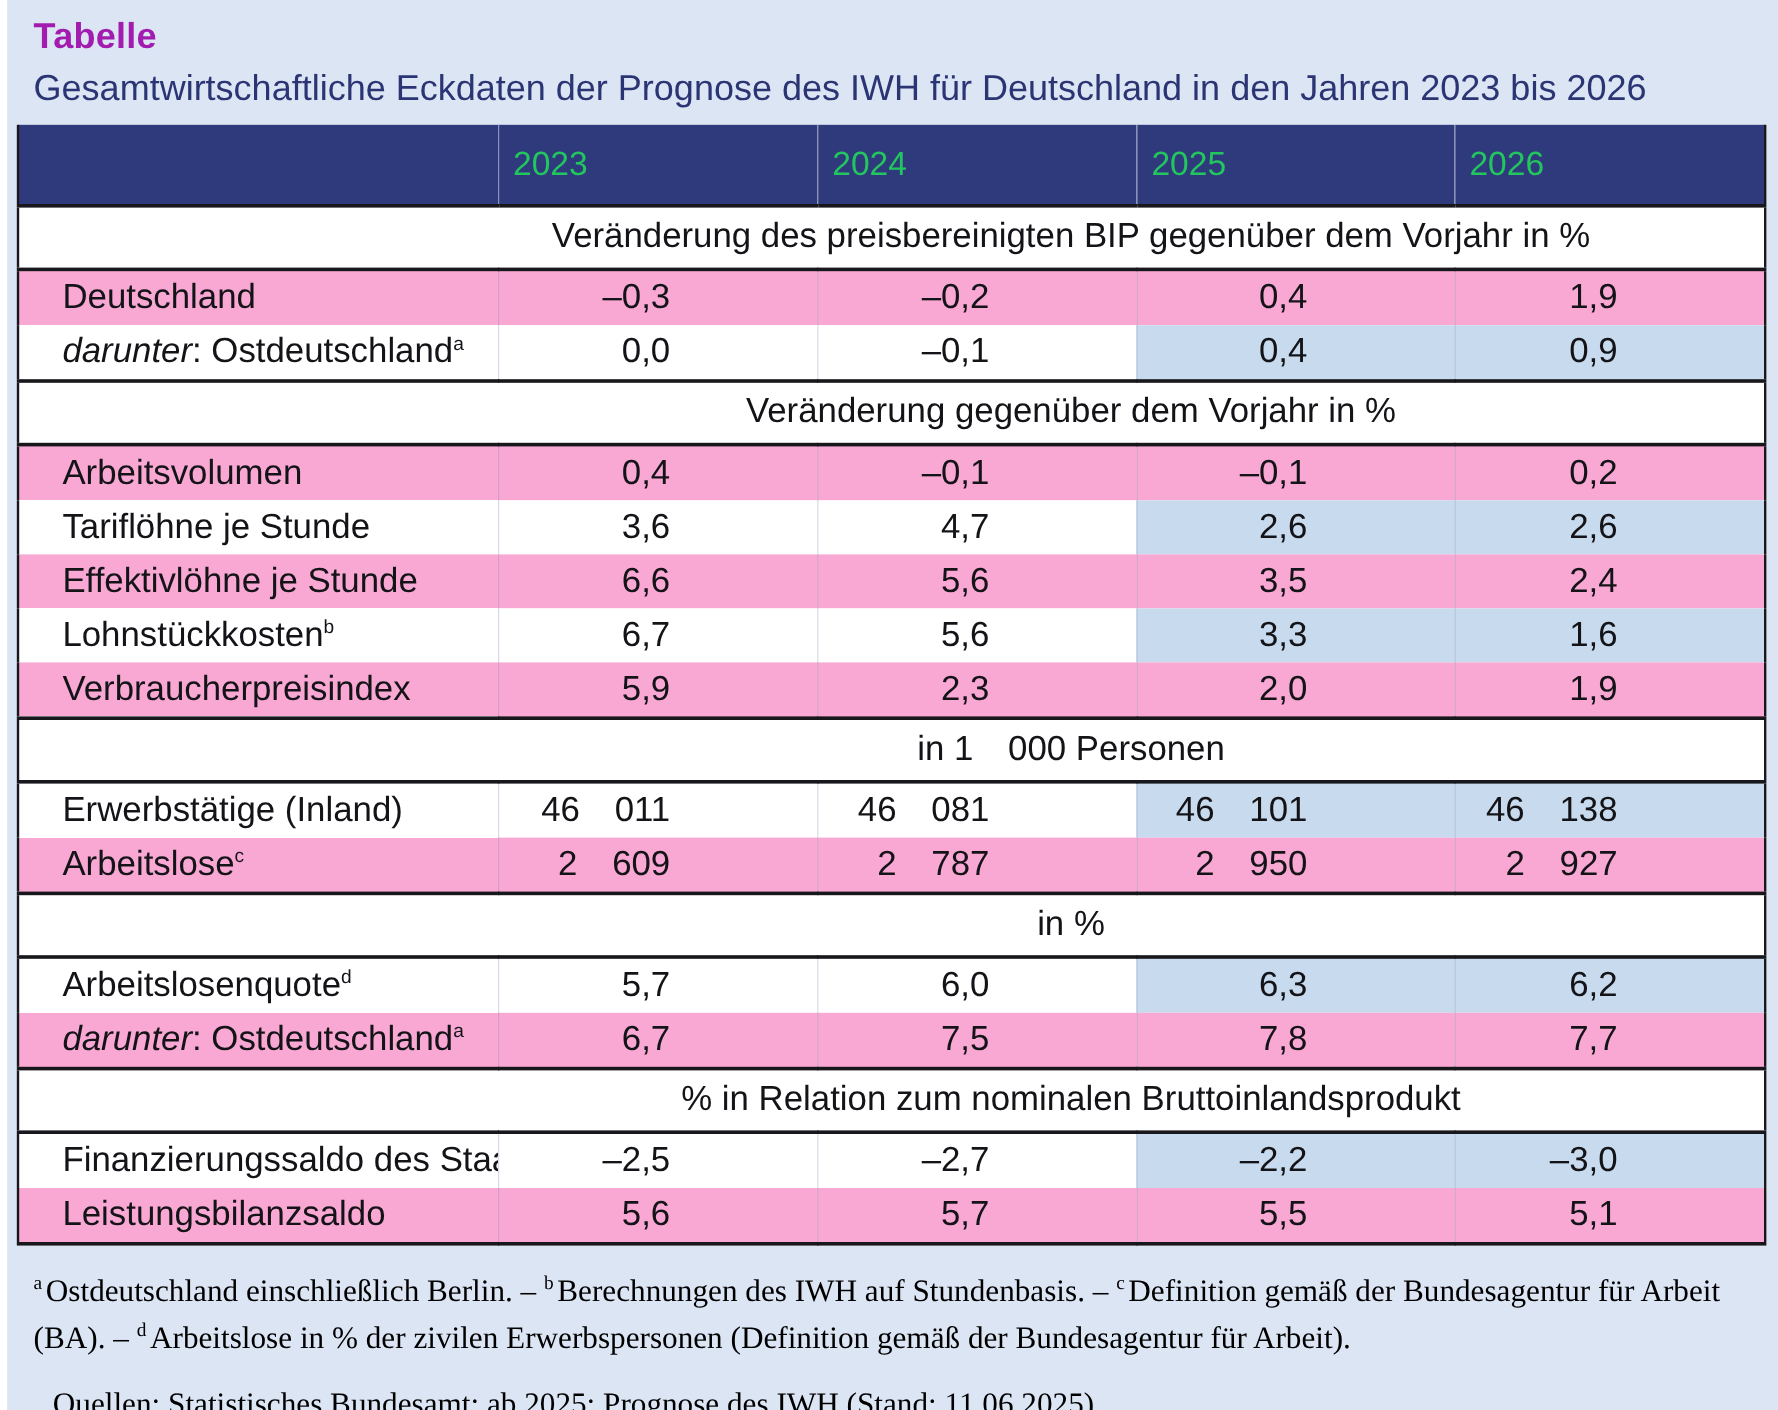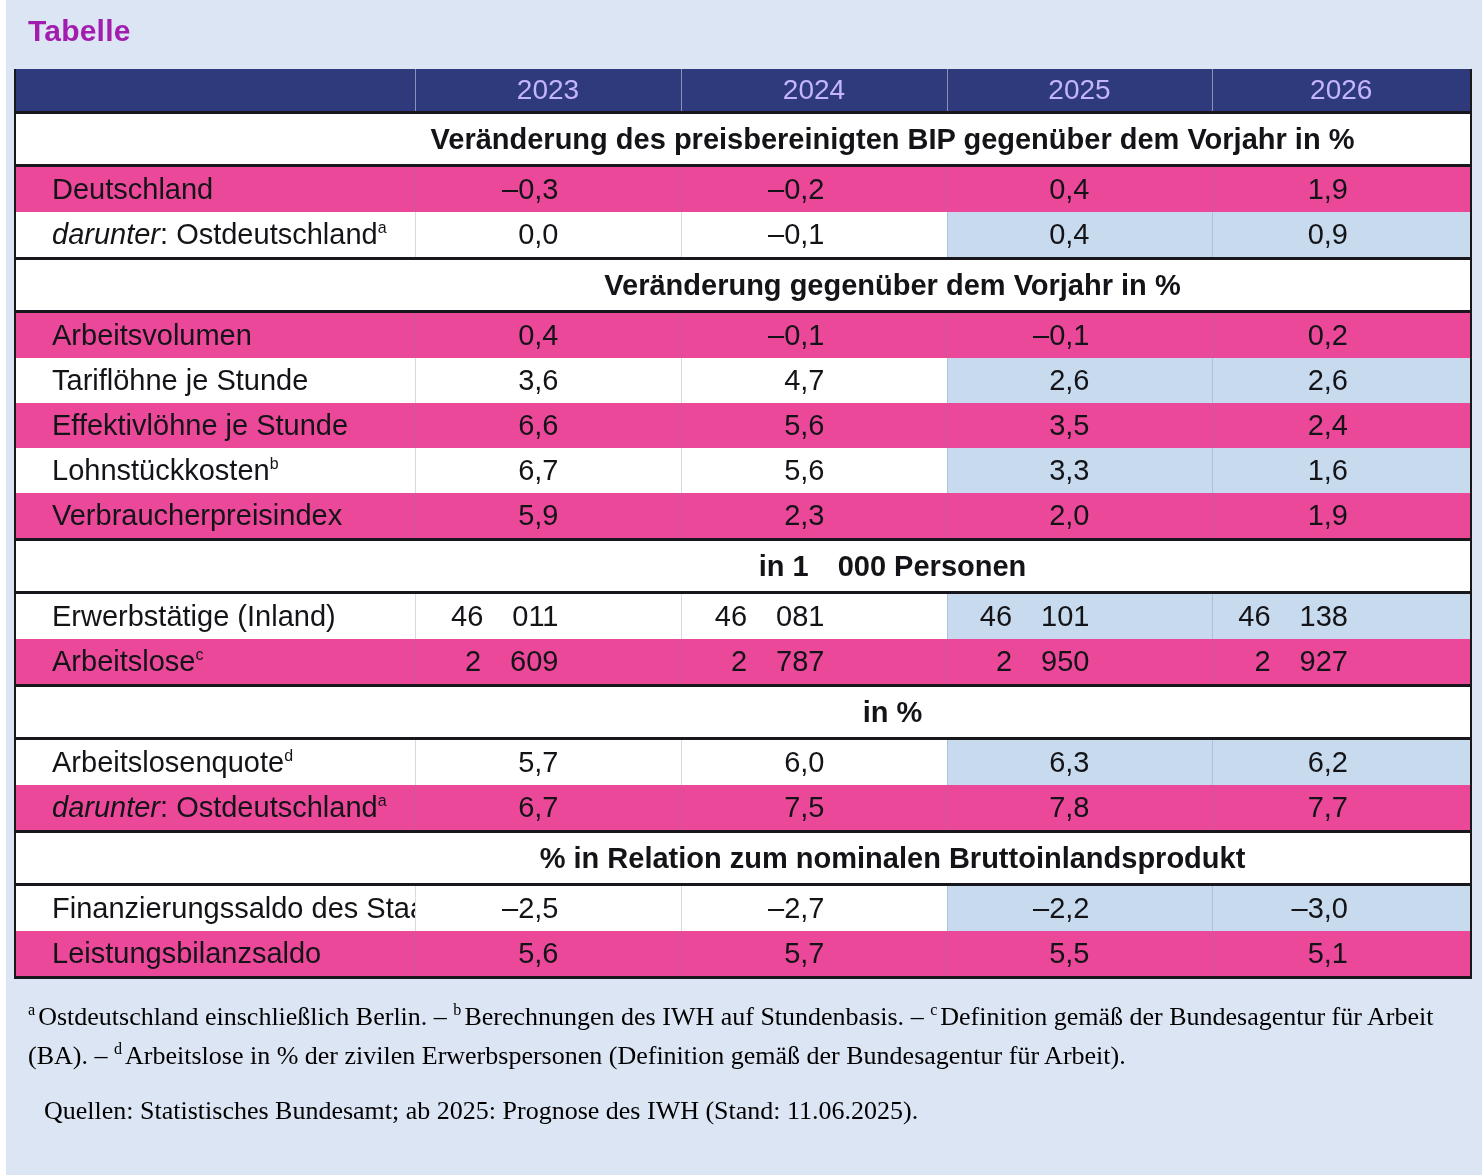--- a/index.html
+++ b/index.html
@@ -12,28 +12,28 @@
   .subtitle{font-size:30px;font-weight:400;color:#2b3574;line-height:1.15;margin:0;}
 
   
   .tablewrap{padding:0 8px;}
   table{width:1456px;border-collapse:collapse;table-layout:fixed;background:#ffffff;
         border-left:2px solid #17171c;border-right:2px solid #17171c;border-bottom:3px solid #17171c;
         color:#141418;font-size:29px;}
   col.c-label{width:400px;}
   col.c-y1{width:266px;} col.c-y2{width:266px;} col.c-y3{width:265px;} col.c-y4{width:259px;}
 
-  thead th{background:#2f3a7d;color:#c4b5fd;font-weight:400;font-size:28px;height:42px;
-           text-align:center;padding:0;border-bottom:3px solid #17171c;}
+  thead th{background:#2f3a7d;color:#22c55e;font-weight:400;font-size:28px;height:42px;
+           text-align:left;padding:12px;border-bottom:3px solid #17171c;}
   thead th + th{border-left:1px solid rgba(255,255,255,.45);}
 
   tr.section td{background:#ffffff;border-top:3px solid #17171c;border-bottom:3px solid #17171c;
-                height:48px;text-align:center;padding-left:300px;font-size:29px;font-weight:bold;}
+                height:48px;text-align:center;padding-left:300px;font-size:29px;}
   tr.data td{height:45px;padding:0;}
-  tr.blue td{background:#ec4899;}
+  tr.blue td{background:#f9a8d4;}
   tr.white td{background:#ffffff;}
   tr.white td.forecast{background:#c8dbee;}
   td.label{text-align:left;padding-left:36px !important;overflow:hidden;white-space:nowrap;}
   td.val{text-align:right;padding-right:122px !important;white-space:pre;
          border-left:1px solid rgba(120,132,165,.30);}
   td.label em{font-style:italic;}
   td.label sup{font-size:.55em;vertical-align:super;line-height:0;}
 
   
   .footer{padding:18px 24px 10px 22px;color:#000000;
@@ -42,20 +42,21 @@
   .fnpara{margin:0 0 16px 0;}
   .source{margin:16px;}
 </style>
 </head>
 <body>
 
 <div class="page">
 
   <div class="titlebar">
     <p class="title">Tabelle</p>
+    <p class="subtitle">Gesamtwirtschaftliche Eckdaten der Prognose des IWH für Deutschland in den Jahren 2023 bis 2026</p>
   </div>
 
   <div class="tablewrap">
     <table>
       <colgroup>
         <col class="c-label">
           <col class="c-y1">
           <col class="c-y2">
           <col class="c-y3">
           <col class="c-y4">

